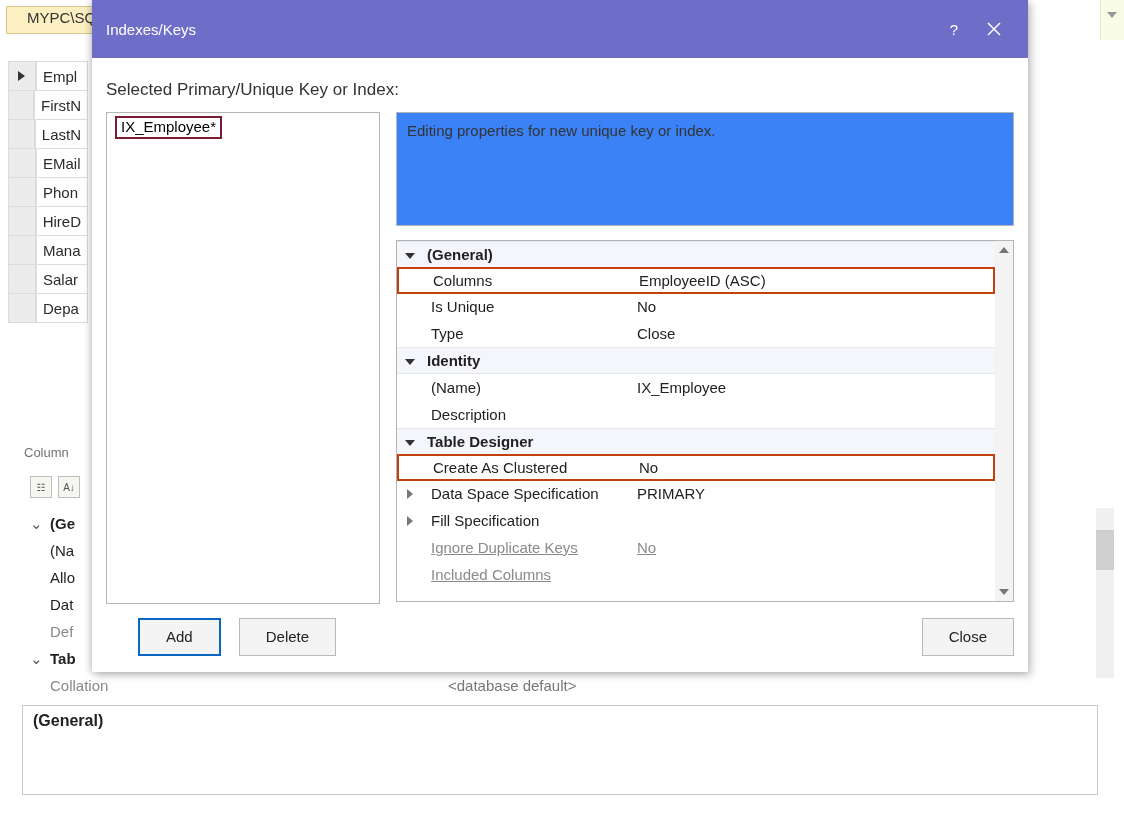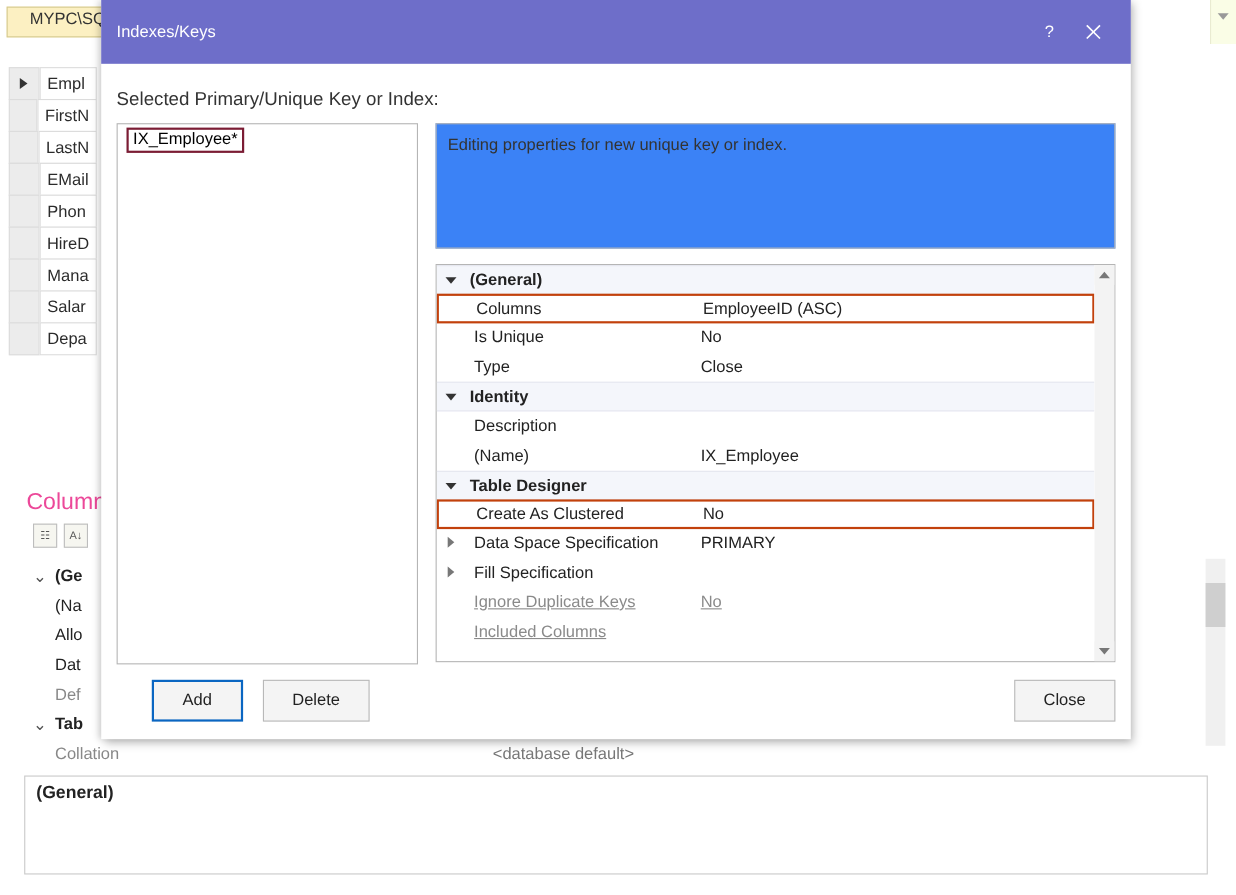--- a/index.html
+++ b/index.html
@@ -8,21 +8,21 @@
   
   .bg-tab { position:absolute; left:6px; top:6px; height:28px; background:#fcf0c2; border:1px solid #d5c98f; padding:2px 20px; font-size:13px; color:#333; }
   .bg-toolbar { position:absolute; right:0; top:0; width:24px; height:40px; background:#fafde6; border-left:1px solid #e9ebd1; }
   .bg-toolbar .dropdown-arrow { position:absolute; top:12px; left:6px; width:0;height:0;border-left:5px solid transparent;border-right:5px solid transparent;border-top:6px solid #999; }
   .bg-grid-rows { position:absolute; left:8px; top:62px; width:80px; }
   .bg-grid-rows .row { height:30px; border:1px solid #dcdcdc; margin-top:-1px; padding:3px 6px; font-size:15px; color:#2b2b2b; background:#fff; display:flex; align-items:center; }
   .bg-grid-rows .row.selector { width:28px; background:#ececec; }
   .bg-grid-rows .pair { display:flex; }
   .bg-grid-rows .marker { width:0;height:0;border-top:5px solid transparent;border-bottom:5px solid transparent;border-left:7px solid #333; margin-left:3px; }
 
-  .panel-label { position:absolute; left:24px; top:445px; font-size:21px; color:#ec4899; }
+  .panel-label { position:absolute; left:24px; top:445px; font-size:13px; color:#737373; }
   .bg-tool-icons { position:absolute; left:30px; top:476px; display:flex; gap:6px; }
   .bg-tool-icons .ic { width:22px; height:22px; border:1px solid #bdbdbd; background:#f6f6f0; display:flex; align-items:center; justify-content:center; font-size:10px; color:#555; }
   .bg-props { position:absolute; left:30px; top:510px; width:1060px; }
   .bg-props .r { display:flex; align-items:center; height:27px; font-size:15px; color:#222; }
   .bg-props .exp { width:18px; color:#555; }
   .bg-props .lbl { flex:0 0 400px; padding-left:2px; }
   .bg-props .val { color:#777; }
   .bg-props .head { font-weight:700; }
   .bg-props .dim { color:#888; }
   .bg-scrollbar { position:absolute; top:508px; right:10px; width:18px; height:170px; background:#f0f0f0; }
@@ -230,27 +230,27 @@
                 <span class="valcell">Close</span>
               </div>
 
             <div class="pg-row group">
                 <span class="exp down"></span>
                 <span class="labelcell">Identity</span>
                 <span class="valcell"></span>
               </div>
             <div class="pg-row sub">
                 <span class="exp"></span>
-                <span class="labelcell">Description</span>
-                <span class="valcell"></span>
-              </div>
-            <div class="pg-row sub">
-                <span class="exp"></span>
                 <span class="labelcell">(Name)</span>
                 <span class="valcell">IX_Employee</span>
+              </div>
+            <div class="pg-row sub">
+                <span class="exp"></span>
+                <span class="labelcell">Description</span>
+                <span class="valcell"></span>
               </div>
 
             <div class="pg-row group">
                 <span class="exp down"></span>
                 <span class="labelcell">Table Designer</span>
                 <span class="valcell"></span>
               </div>
 
             <div class="pg-row sub redbox-row">
                 <span class="exp"></span>

